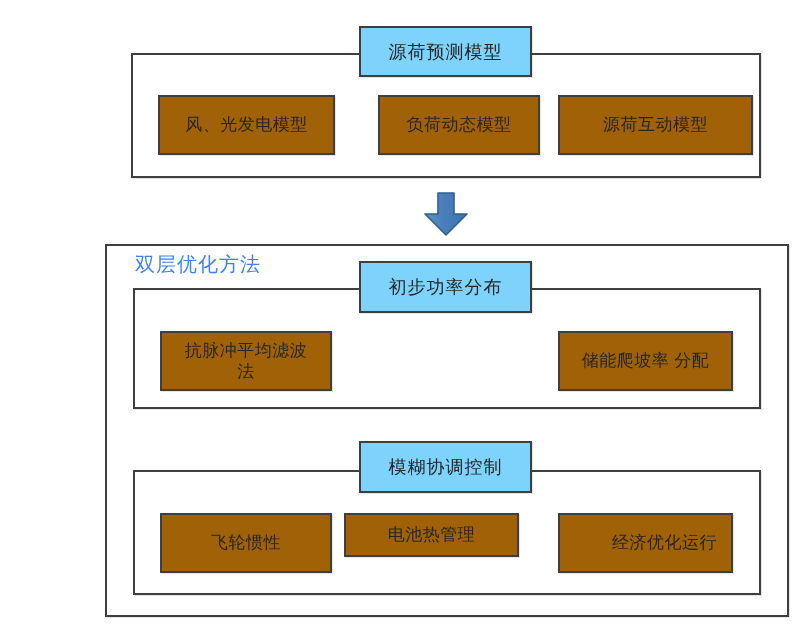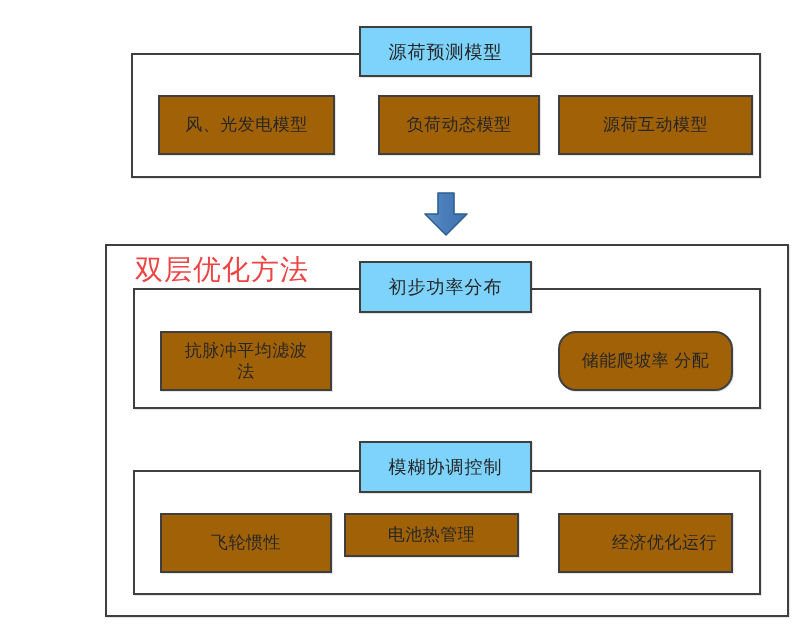--- a/index.html
+++ b/index.html
@@ -54,22 +54,22 @@
     text-align: center;
     color: #262626;
     font-size: 18px;
     letter-spacing: 1px;
     z-index: 5;
     box-shadow: 1px 1px 0 rgba(0,0,0,0.10);
   }
 
   
   .section-heading {
-    color: #ef4444;
-    font-size: 28px;
+    color: #3b82f6;
+    font-size: 20px;
     letter-spacing: 1px;
     white-space: nowrap;
     z-index: 4;
   }
 
   .leaf-label { display: block; white-space: pre-line; }
 
   .arrow-wrap { z-index: 6; }
   .arrow-wrap svg { display: block; }
 </style>
@@ -118,21 +118,21 @@
   <div class="abs leaf-box" style="left:160px; top:331px; width:172px; height:60px;">
     <span class="leaf-label">抗脉冲平均滤波
 法</span>
   </div>
 
   <div class="abs banner-box" style="left:359px; top:261px; width:173px; height:52px;">
     <span class="leaf-label">初步功率分布</span>
   </div>
 
 
-  <div class="abs leaf-box" style="left:558px; top:331px; width:175px; height:60px;border-radius:18px;">
+  <div class="abs leaf-box" style="left:558px; top:331px; width:175px; height:60px;">
     <span class="leaf-label">储能爬坡率 分配</span>
   </div>
 
   <div class="abs group-box" style="left:133px; top:470px; width:628px; height:125px;"></div>
 
   <div class="abs banner-box" style="left:359px; top:441px; width:173px; height:52px;">
     <span class="leaf-label">模糊协调控制</span>
   </div>
 
   <div class="abs leaf-box" style="left:160px; top:513px; width:172px; height:60px;">

